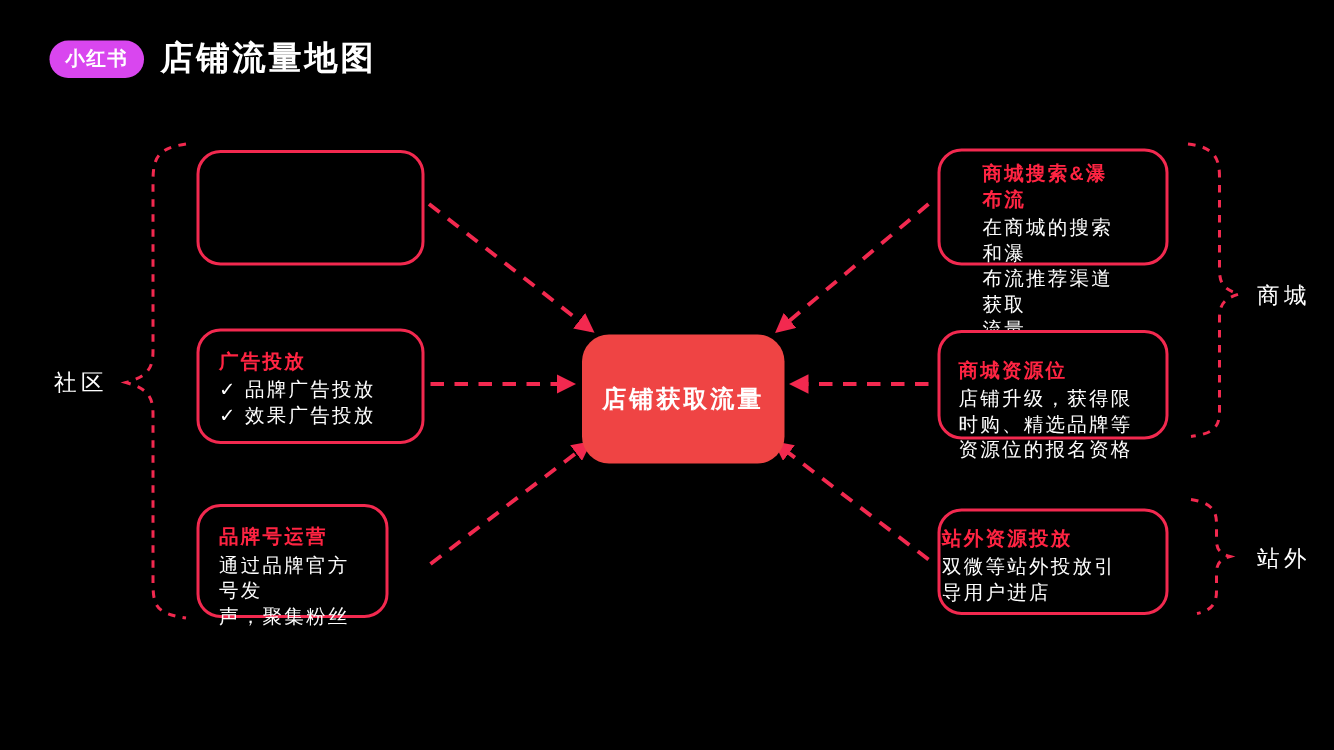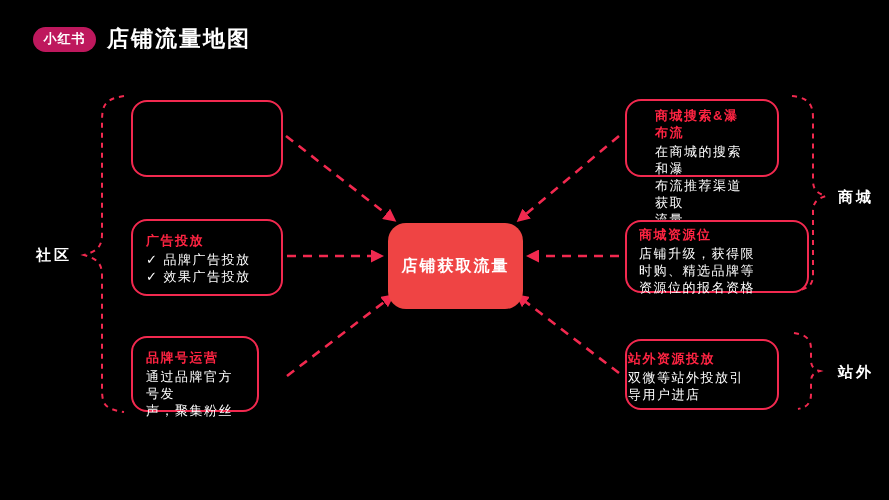--- a/index.html
+++ b/index.html
@@ -4,21 +4,21 @@
 <style>
   html,body{margin:0;padding:0;background:#000;}
   .stage{
     position:relative;width:889px;height:500px;background:#000;overflow:hidden;
     font-family:"Liberation Sans","DejaVu Sans",sans-serif;color:#fff;
   }
   
   .hdr{position:absolute;left:33px;top:24px;display:flex;align-items:center;gap:11px;}
   .logo-pill{
     display:flex;align-items:center;justify-content:center;
-    width:63px;height:25px;border-radius:13px;background:#be185d;
+    width:63px;height:25px;border-radius:13px;background:#d946ef;
     color:#fff;font-size:13px;font-weight:bold;letter-spacing:1px;
   }
   .page-title{margin:0;font-size:22px;font-weight:bold;letter-spacing:2px;color:#fff;}
 
   
   .overlay{position:absolute;left:0;top:0;width:889px;height:500px;}
   .arrow{fill:none;stroke:#f2294f;stroke-width:2.6;stroke-dasharray:9 7;}
   .brace{fill:none;stroke:#f2294f;stroke-width:2;stroke-dasharray:5 5;}
 
   
@@ -28,32 +28,32 @@
     font-size:13px;line-height:17px;letter-spacing:1.5px;
   }
   .node-title{color:#ff2442;font-weight:bold;margin-bottom:2px;}
   .node-body{color:#fdfdfd;white-space:pre-line;}
   .check-line{display:flex;gap:5px;color:#fdfdfd;}
   .check{color:#fff;}
   .n-lt{left:131px;top:100px;width:152px;height:77px;padding:11px 13px;}
   .n-lm{left:131px;top:219px;width:152px;height:77px;padding:11px 13px;}
   .n-lb{left:131px;top:336px;width:128px;height:76px;padding:11px 13px;}
   .n-rt{left:625px;top:99px;width:154px;height:78px;padding:6px 28px;}
-  .n-rm{left:625px;top:220px;width:184px;height:73px;padding:4px 12px;}
+  .n-rm{left:625px;top:220px;width:154px;height:73px;padding:16px 12px;}
   .n-rb{left:625px;top:339px;width:154px;height:71px;padding:9px 1px;}
 
   .center-node{
     position:absolute;left:388px;top:223px;width:135px;height:86px;
     background:#ef4444;border-radius:18px;
     display:flex;align-items:center;justify-content:center;
     font-size:16px;font-weight:bold;letter-spacing:2px;color:#fff;
   }
 
   .group-label{
-    position:absolute;font-size:15px;font-weight:bold;letter-spacing:3px;color:#fff;
+    position:absolute;font-size:15px;font-weight:normal;letter-spacing:3px;color:#fff;
   }
   .gl-community{left:36px;top:246px;}
   .gl-mall{left:838px;top:188px;}
   .gl-offsite{left:838px;top:363px;}
 </style>
 </head>
 <body>
 
 <div class="stage">
 

